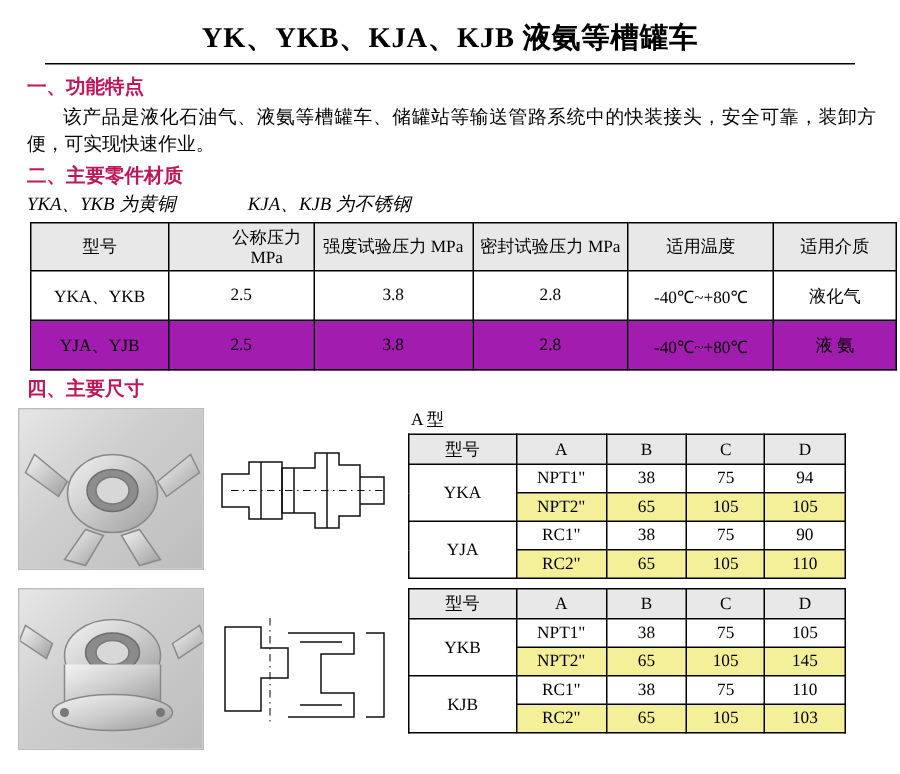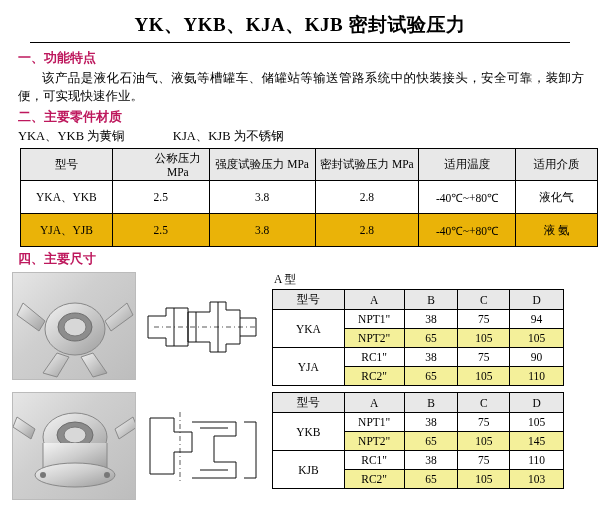--- a/index.html
+++ b/index.html
@@ -36,21 +36,21 @@
     margin:3px 0 2px 6px;
     font-family:"Liberation Serif", serif;
   }
   .body-text {
     font-size:12.5px;
     line-height:1.45;
     margin:0 4px 0 6px;
     text-align:justify;
   }
   .indent { text-indent:24px; }
-  .material-line { font-size:12.5px; margin:0 0 0 6px; }
+  .material-line { font-size:12.5px; margin:0 0 0 6px;font-style:italic; }
   .material-line .gap { display:inline-block; width:42px; }
 
   table.grid {
     border-collapse:collapse;
     font-size:11.5px;
     font-family:Liberation Serif, serif;
     border-radius:11px;
   }
   table.grid th, table.grid td {
     border:1px solid #000;
@@ -63,21 +63,21 @@
   .perf-wrap { margin:3px 0 0 8px; }
   table.perf { width:578px; }
   table.perf th { background:#e8e8e8; height:22px; font-weight:normal; }
   table.perf td { height:33px; }
   table.perf .c0 { width:92px; }
   table.perf .c1 { width:97px;padding-left:36px; }
   table.perf .c2 { width:106px; }
   table.perf .c3 { width:104px; }
   table.perf .c4 { width:97px; }
   table.perf .c5 { width:82px; }
-  table.perf tr.row-yja td { background:#eab308; }
+  table.perf tr.row-yja td { background:#a21caf; }
 
   
   .dims { position:relative; margin-top:4px; }
   .img-row { display:flex; align-items:flex-start; }
   .photo {
     width:124px; height:108px;
     background:linear-gradient(135deg,#e6e6e6 0%, #cfcfcf 40%, #bdbdbd 100%);
     border:1px solid #bbb;
     position:relative;
     overflow:hidden;
@@ -103,21 +103,21 @@
 
   .block2 { margin-top:6px; }
 
   svg { display:block; }
 </style>
 </head>
 <body>
 
 <div class="page">
 
-  <div class="title">YK、YKB、KJA、KJB 密封试验压力</div>
+  <div class="title">YK、YKB、KJA、KJB 液氨等槽罐车</div>
   <div class="rule"></div>
 
   <div class="section-head">一、功能特点</div>
   <div class="body-text indent">该产品是液化石油气、液氨等槽罐车、储罐站等输送管路系统中的快装接头，安全可靠，装卸方便，可实现快速作业。</div>
 
   <div class="section-head">二、主要零件材质</div>
   <div class="material-line">
     <span>YKA、YKB 为黄铜</span>
     <span class="gap"></span>
     <span>KJA、KJB 为不锈钢</span>

